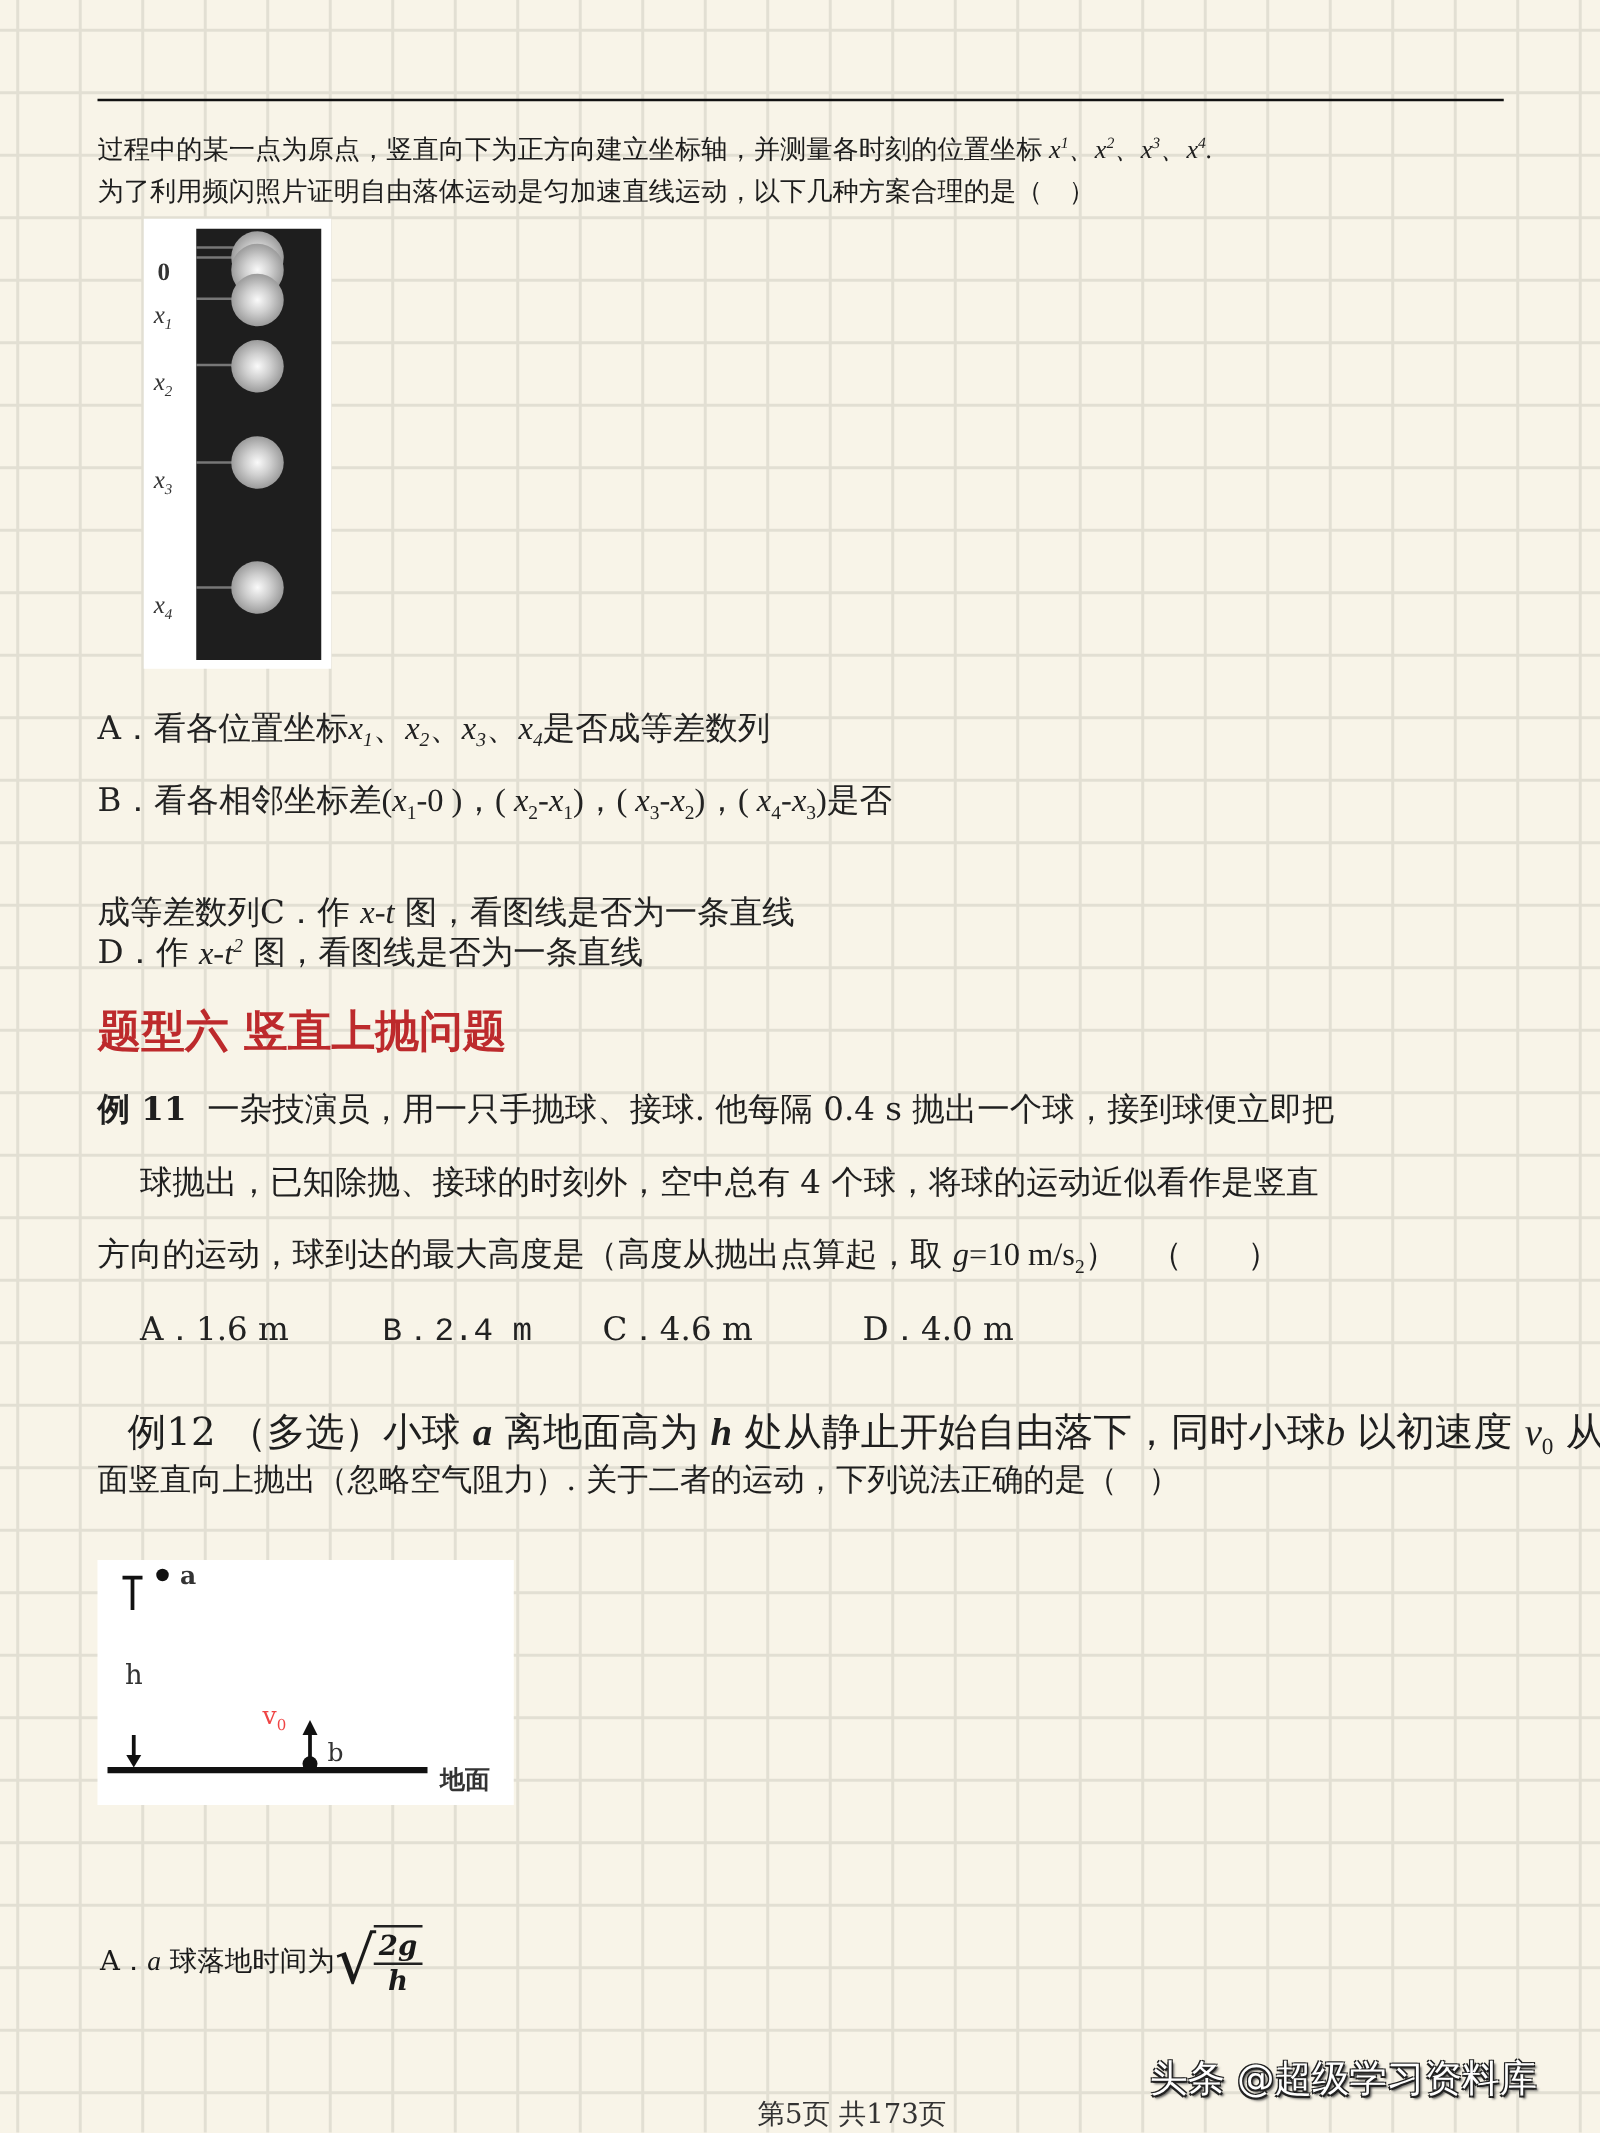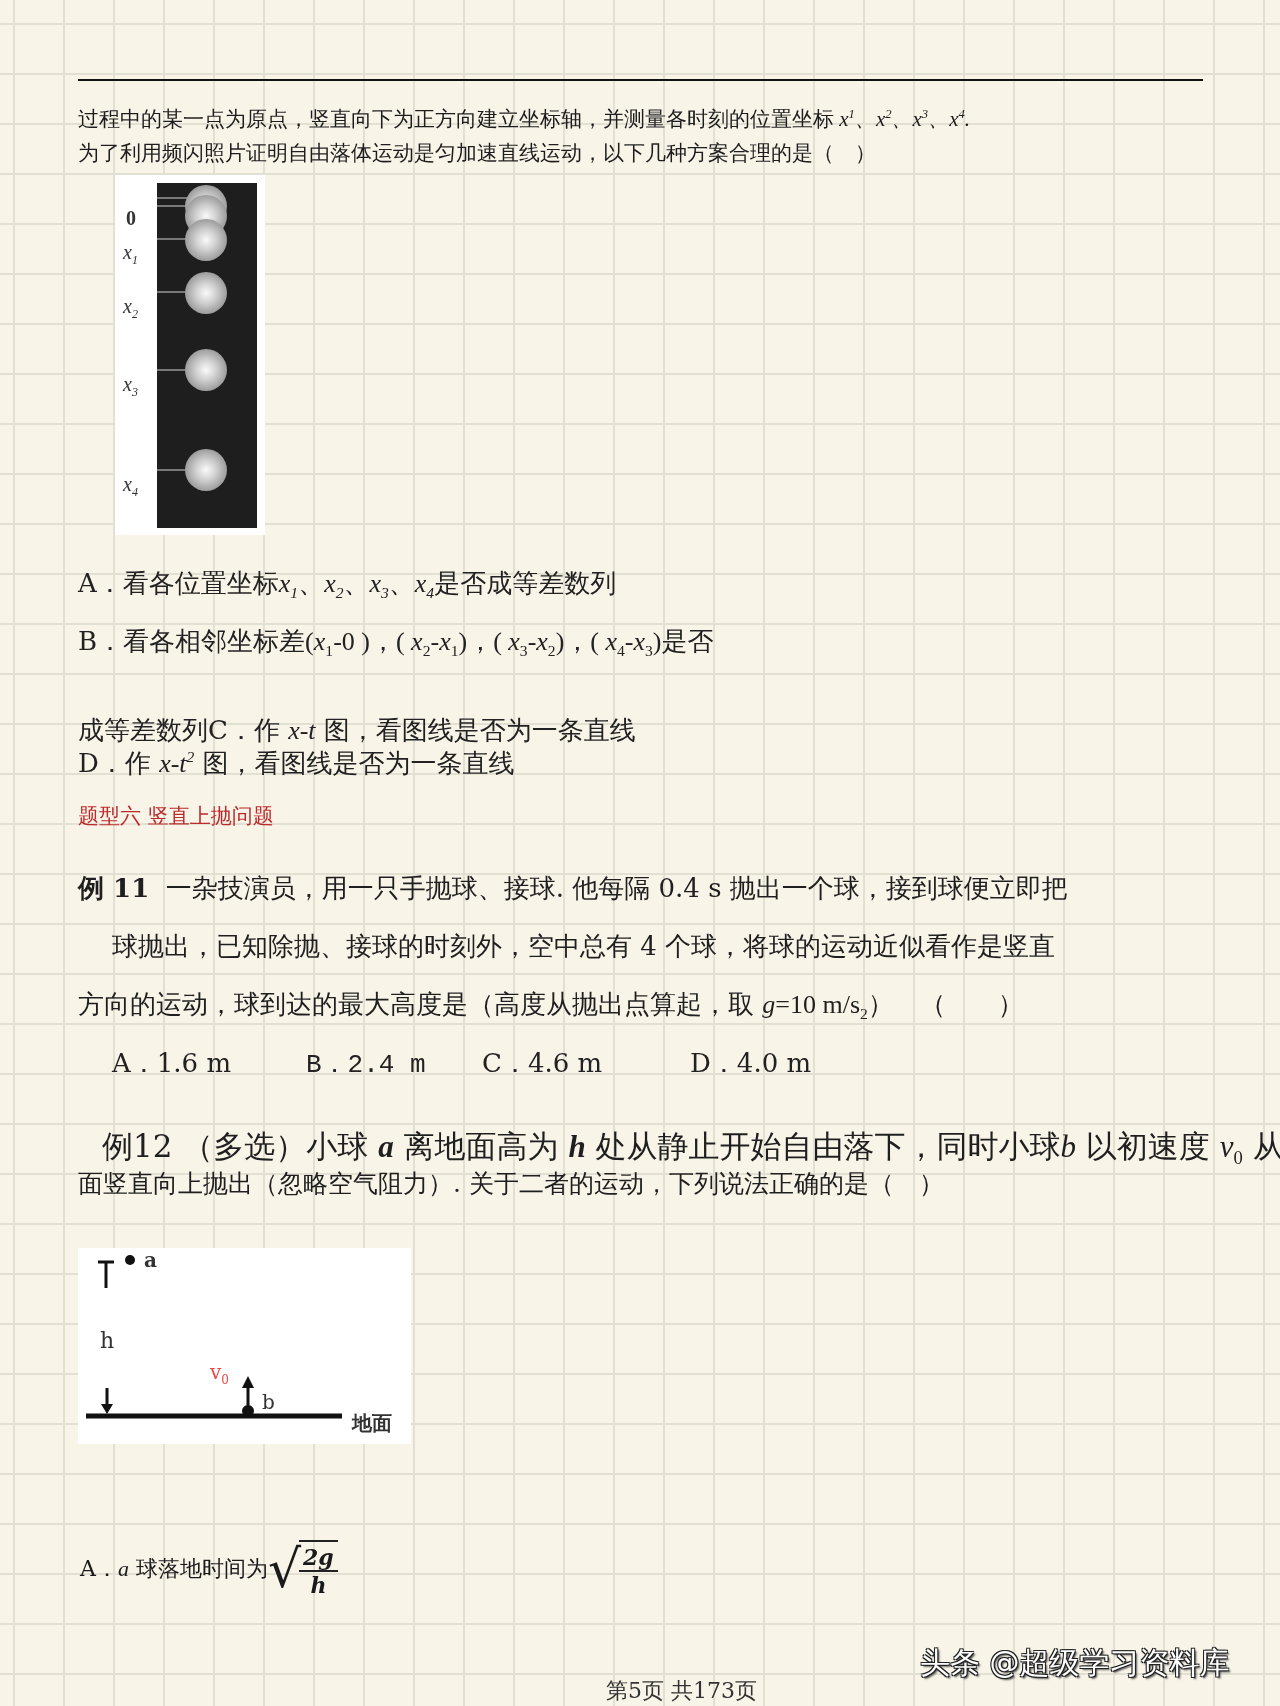--- a/index.html
+++ b/index.html
@@ -26,21 +26,21 @@
   .photo-dark {
     position: absolute; left: 42px; top: 8px; width: 100px; height: 345px; background: #1e1e1e;
   }
   .ball {
     position: absolute; width: 42px; height: 42px; border-radius: 50%;
     background: radial-gradient(circle at 50% 50%, #fafafa 0%, #cfcfcf 35%, #8e8e8e 80%, #6a6a6a 100%);
   }
   .tick { position: absolute; height: 2px; background: #777; }
   .plabel { position: absolute; font-family: "Liberation Serif", serif; font-style: italic; font-size: 20px; color:#333; }
   .opt { left: 78px; font-size: 26px; line-height: 34px; white-space: nowrap; color: #222; font-family: "DejaVu Serif", serif; }
-  .section-title { left: 78px; top: 802px; font-size: 21px; font-weight: normal; color: #bd2a2c; white-space: nowrap; }
+  .section-title { left: 78px; top: 802px; font-size: 35px; font-weight: bold; color: #bd2a2c; white-space: nowrap; }
   .ex-line { left: 78px; font-size: 26px; line-height: 36px; white-space: nowrap; color: #1f1f1f; }
   .choices { left: 112px; top: 1046px; font-size: 26px; white-space: nowrap; color:#222; }
   .choices span.c { display: inline-block; }
   .diagram { left: 78px; top: 1248px; width: 333px; height: 196px; background: #fff; }
   .footer-page { left: 606px; top: 1676px; font-size: 22px; color: #333; white-space: nowrap; }
   .watermark { left: 920px; top: 1643px; font-size: 30px; font-family: "DejaVu Sans", sans-serif; color: #fff; white-space: nowrap;
     text-shadow: -1px -1px 0 #222, 1px -1px 0 #222, -1px 1px 0 #222, 1px 1px 0 #222, 2px 2px 2px #444; }
   .frac { display: inline-block; vertical-align: middle; text-align: center; font-weight: bold; font-style: italic; font-size: 22px; line-height: 26px; }
   .frac .num { display:block; border-bottom: 2px solid #222; padding: 0 4px; }
   .frac .den { display:block; }

